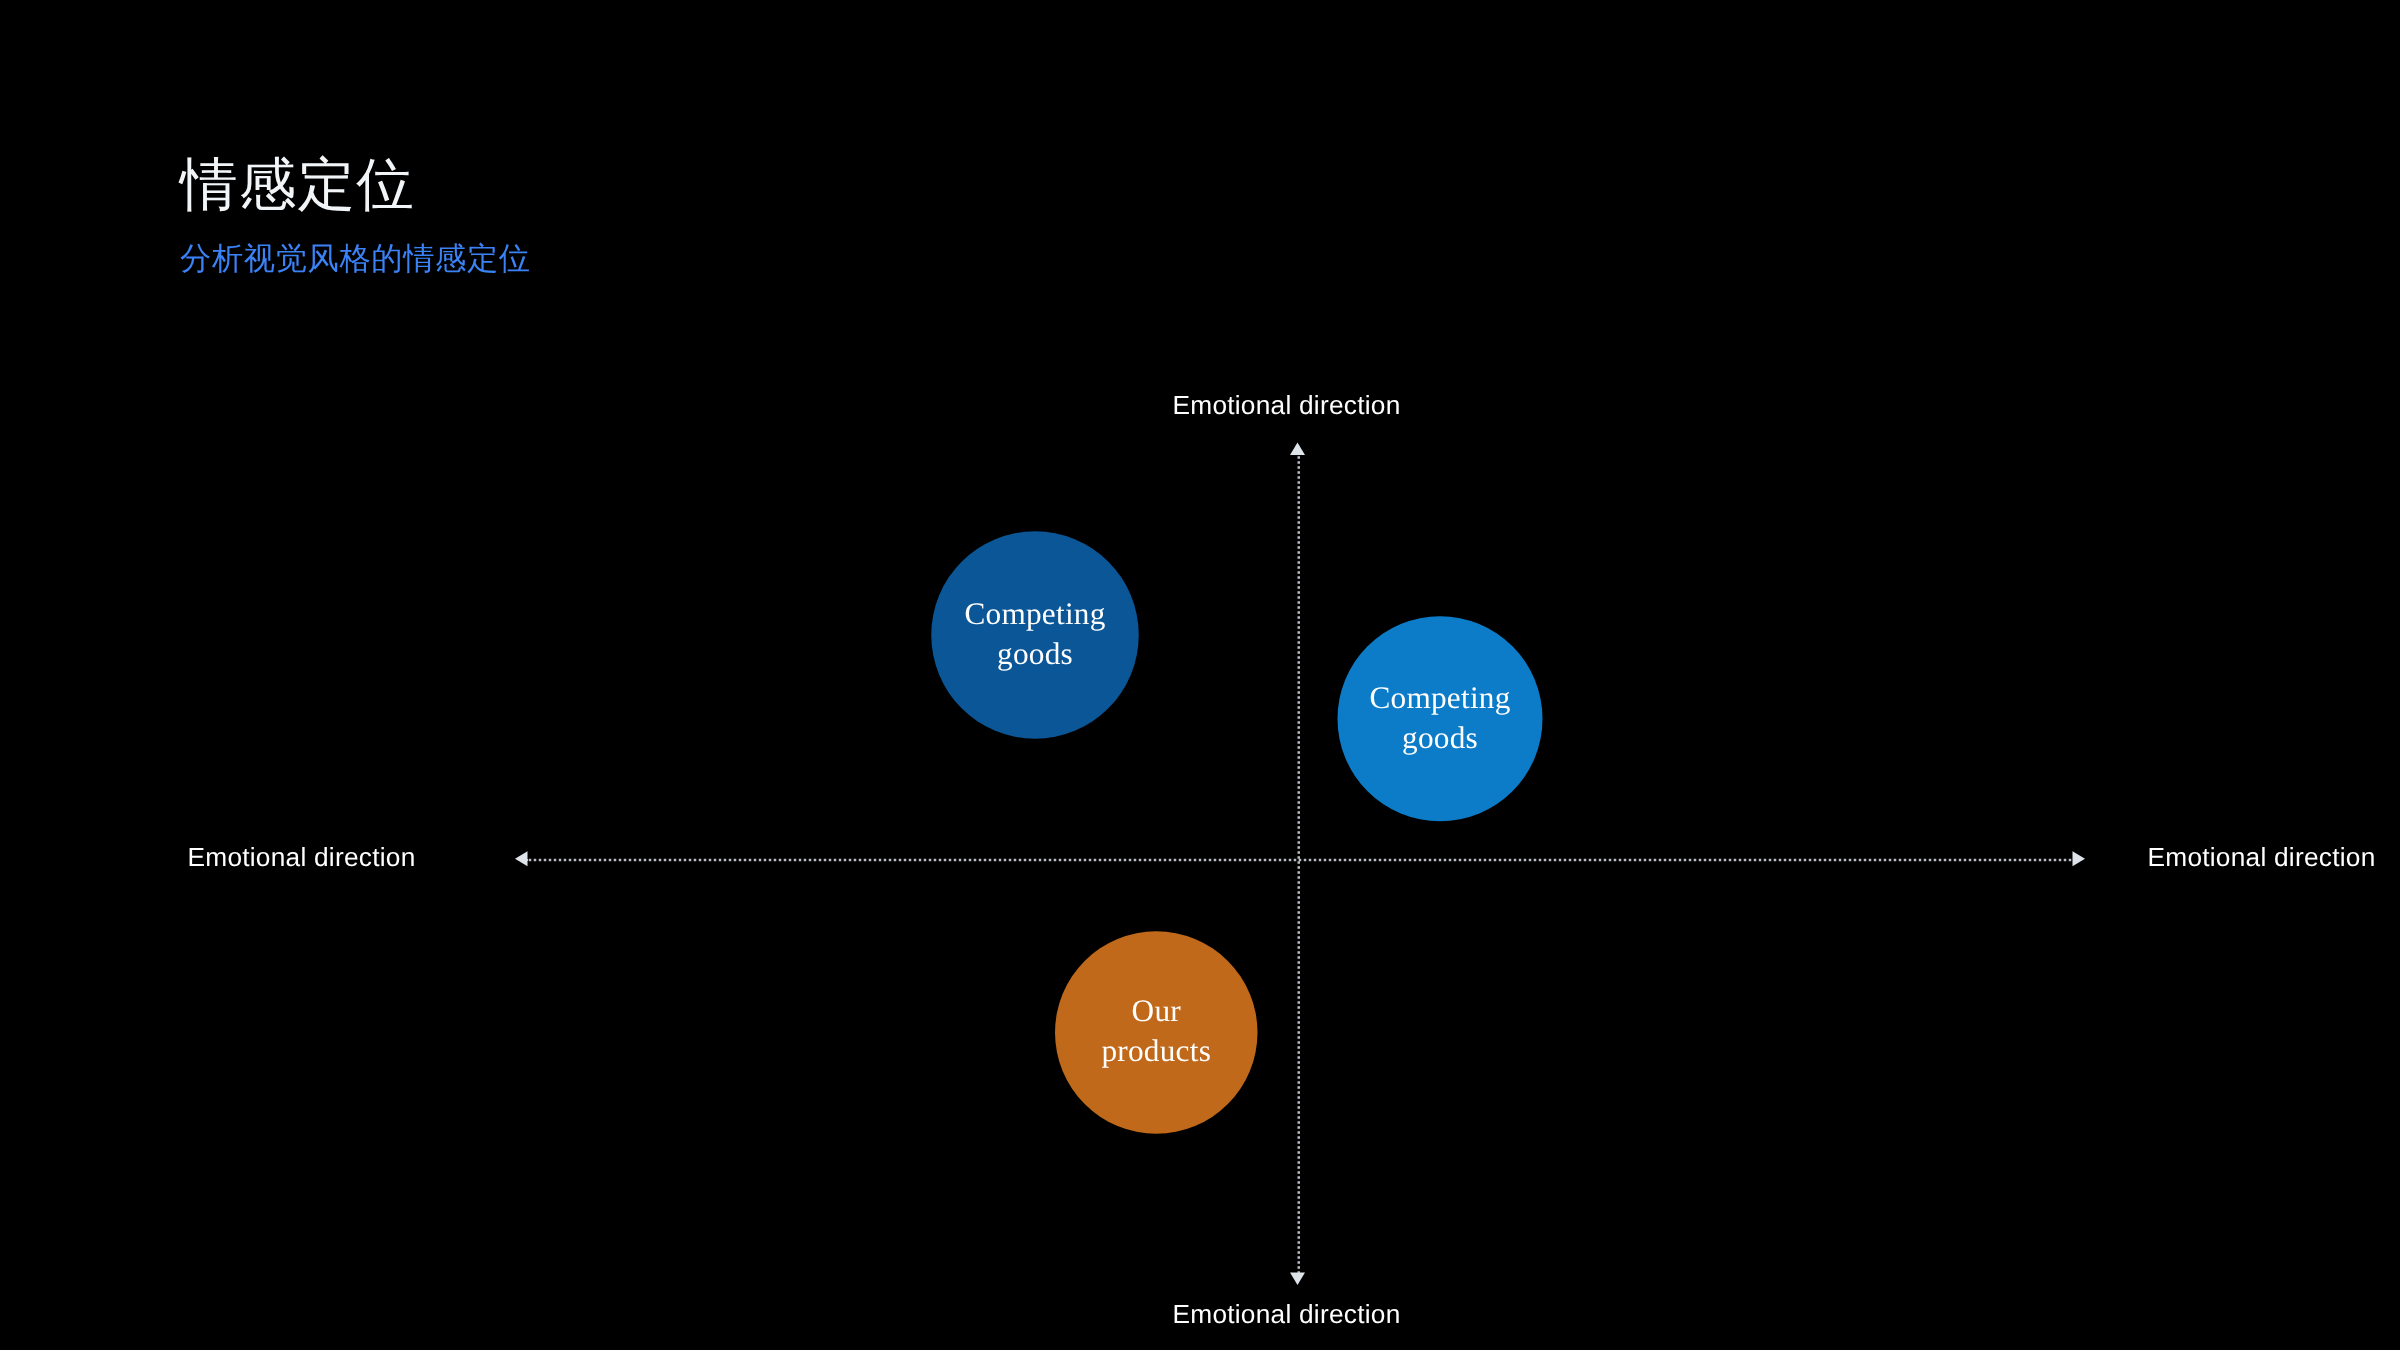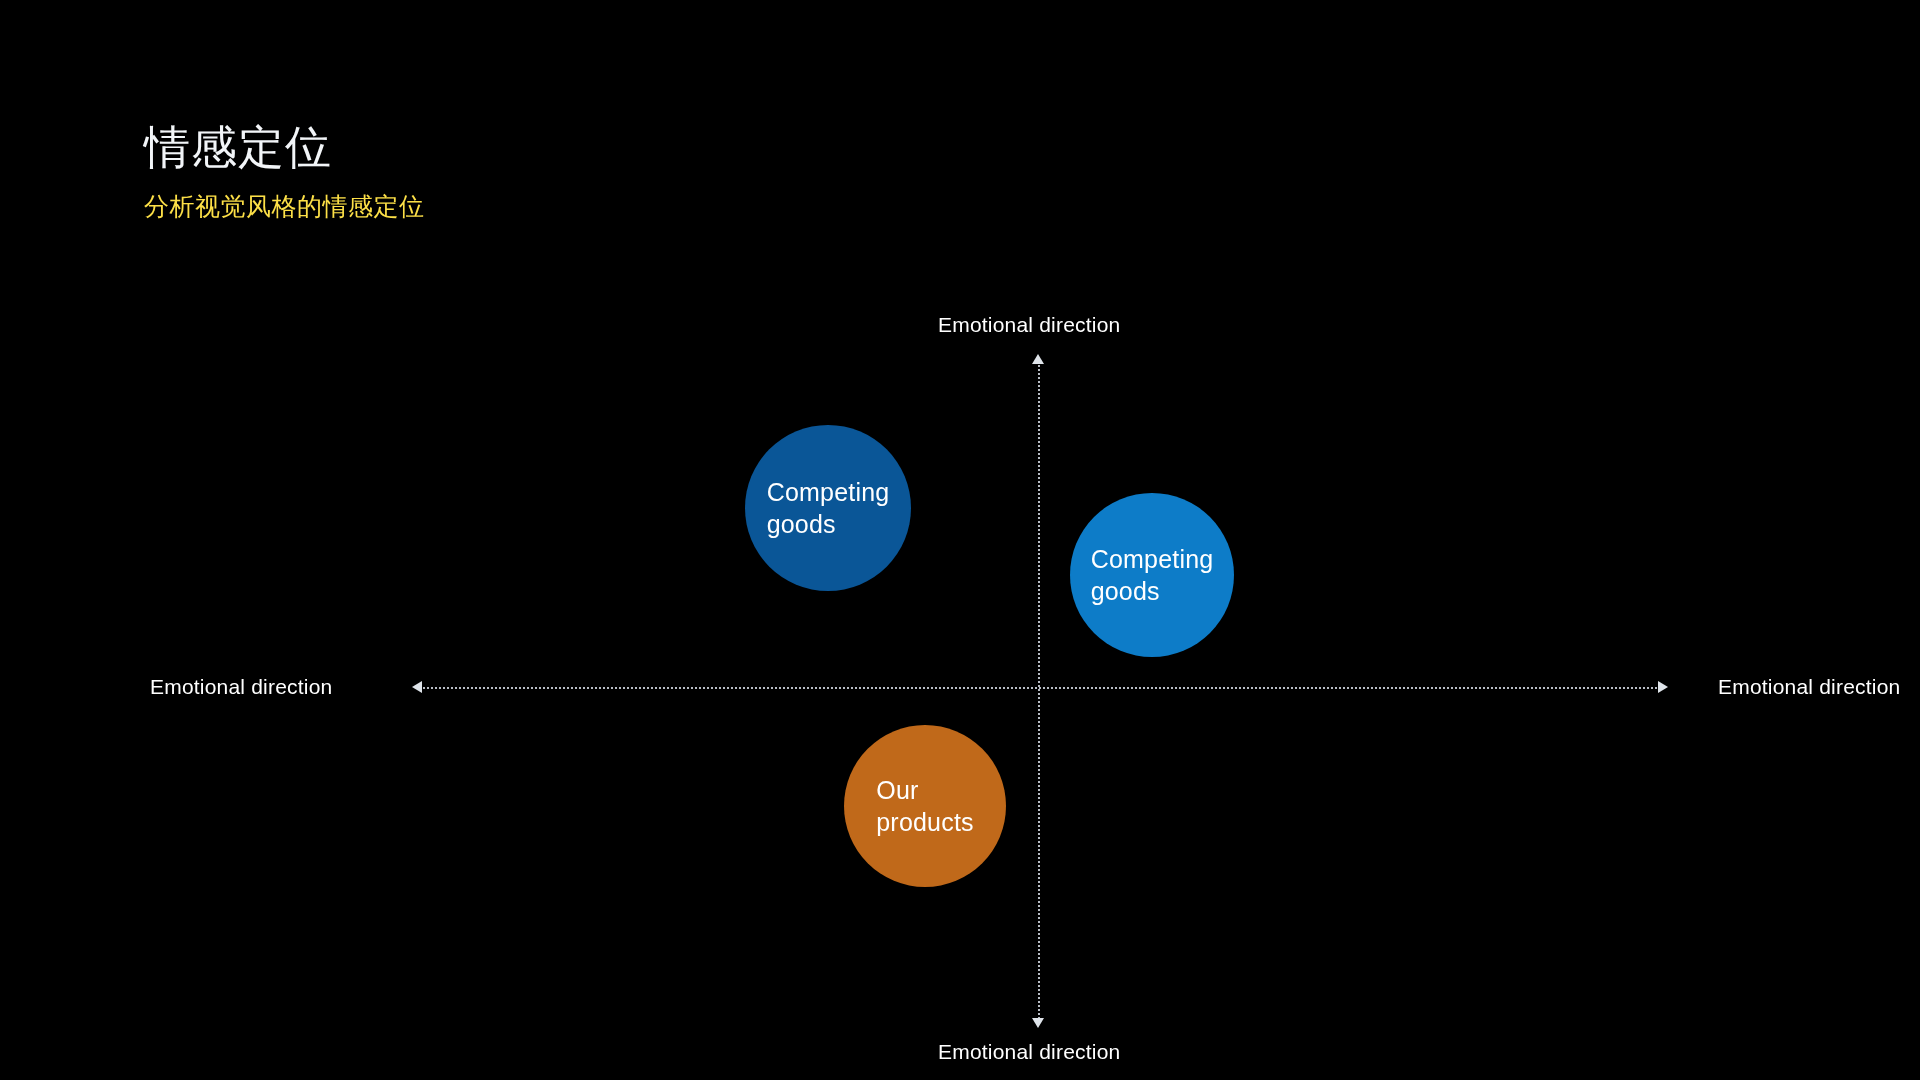--- a/index.html
+++ b/index.html
@@ -42,21 +42,21 @@
   .slide-title {
     font-size:46px;
     line-height:1.18;
     color:#f2f5f8;
     font-weight:400;
     letter-spacing:1px;
   }
   .slide-subtitle {
     margin-top:14px;
     font-size:25px;
-    color:#fde047;
+    color:#3b82f6;
     font-weight:400;
     letter-spacing:0.5px;
   }
 
   
   .matrix { position:absolute; inset:0;padding-left:10px; }
 
   .axis-v {
     position:absolute;
     left:958px; top:282px;
@@ -109,30 +109,31 @@
   .label-left   { left:70px;   top:595px; }
   .label-right  { left:1638px; top:595px; }
 
   
   .bubble {
     position:absolute;
     border-radius:50%;
     display:flex;
     align-items:center;
     justify-content:center;
-    text-align:left;
+    text-align:center;
     color:#ffffff;
     font-size:25px;
     line-height:1.28;
     padding:0 10px;
     letter-spacing:0.2px;
+    font-family:Liberation Serif, serif;
   }
   #bubble-0 { left:665px; top:345px; width:166px; height:166px; background:#0a5697; }
   #bubble-1 { left:990px; top:413px; width:164px; height:164px; background:#0d7cc8; }
-  #bubble-2 { left:764px; top:645px; width:162px; height:162px; background:#c0691a; }
+  #bubble-2 { left:764px; top:665px; width:162px; height:162px; background:#c0691a; }
 </style>
 </head>
 <body>
 
 <div id="slide">
 
   <div class="header">
     <div class="slide-title">情感定位</div>
     <div class="slide-subtitle">分析视觉风格的情感定位</div>
   </div>

